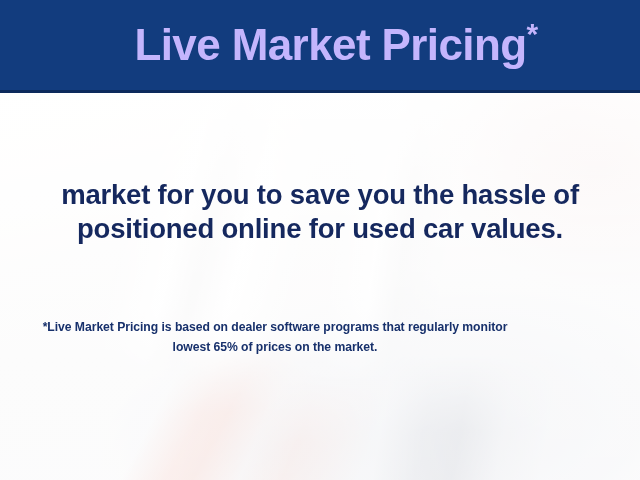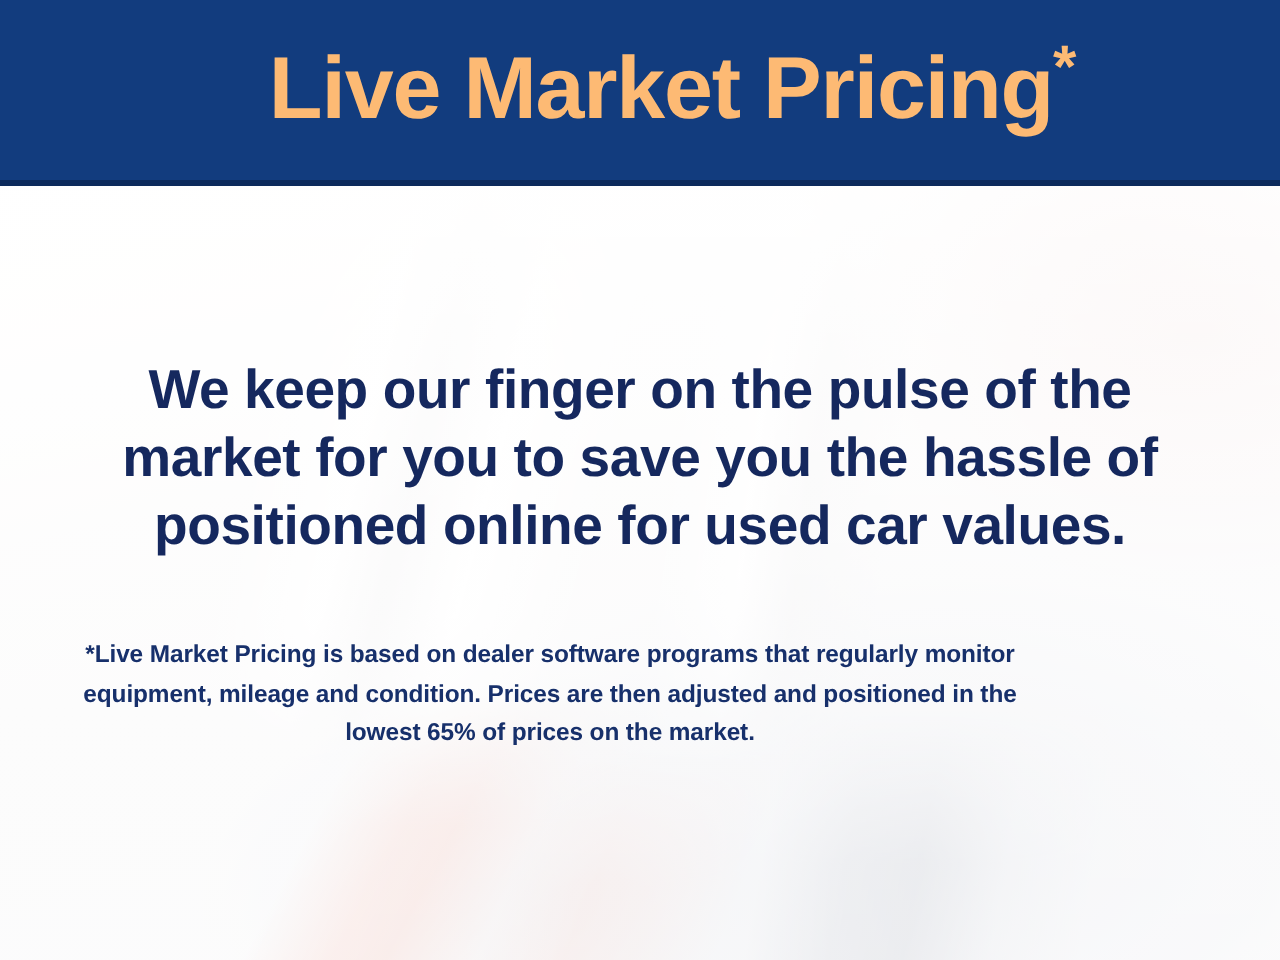--- a/index.html
+++ b/index.html
@@ -144,21 +144,21 @@
   }
   .banner-rule {
     position: absolute;
     left: 0;
     bottom: 0;
     width: 100%;
     height: 3px;
     background: #0C2A5C;
   }
   .banner-title {
-    color: #fdba74;
+    color: #c4b5fd;
     font-size: 44px;
     font-weight: bold;
     letter-spacing: -0.6px;
     line-height: 1;
     white-space: nowrap;
     position: relative;
     margin-left: 32px;
   }
   .banner-title .star {
     font-size: 30px;
@@ -225,24 +225,22 @@
   </div>
 
   <div class="banner">
     <div class="banner-title">
       <span>Live Market Pricing</span><span class="star">*</span>
     </div>
     <div class="banner-rule"></div>
   </div>
 
   <div class="headline">
-    <span class="ln">We keep our finger on the pulse of the</span>
     <span class="ln">market for you to save you the hassle of</span>
     <span class="ln">positioned online for used car values.</span>
   </div>
 
   <div class="disclaimer">
     <span class="ln">*Live Market Pricing is based on dealer software programs that regularly monitor</span>
-    <span class="ln">equipment, mileage and condition. Prices are then adjusted and positioned in the</span>
     <span class="ln">lowest 65% of prices on the market.</span>
   </div>
 
 </div>
 
 </body></html>

